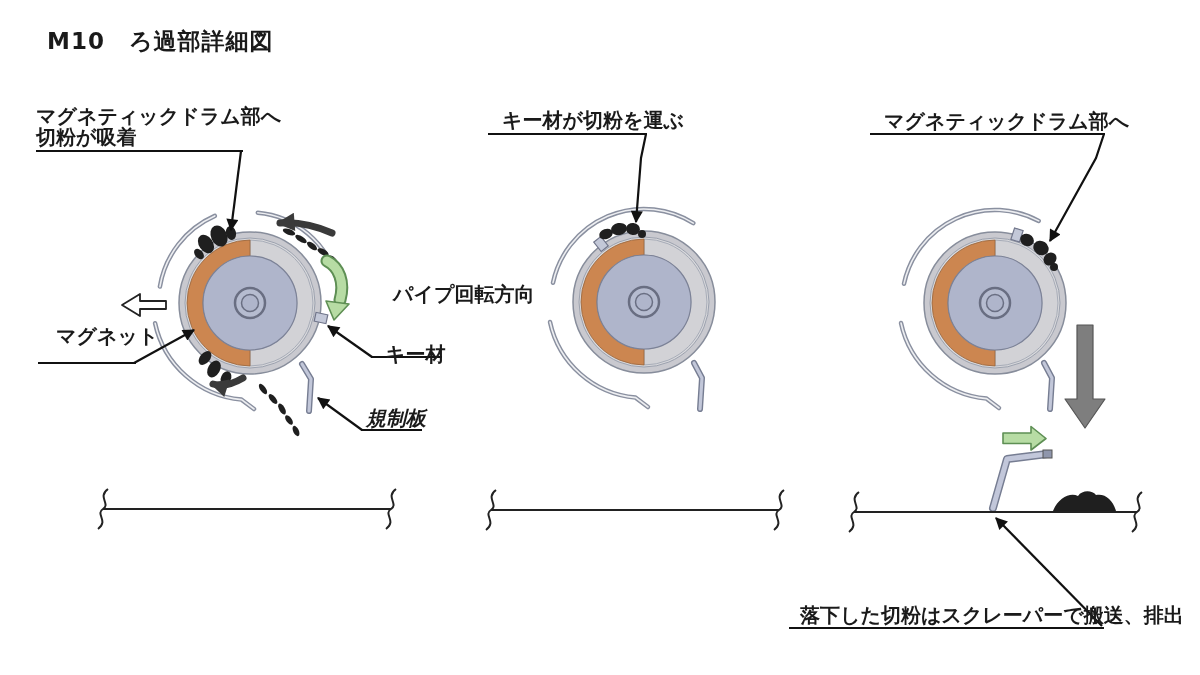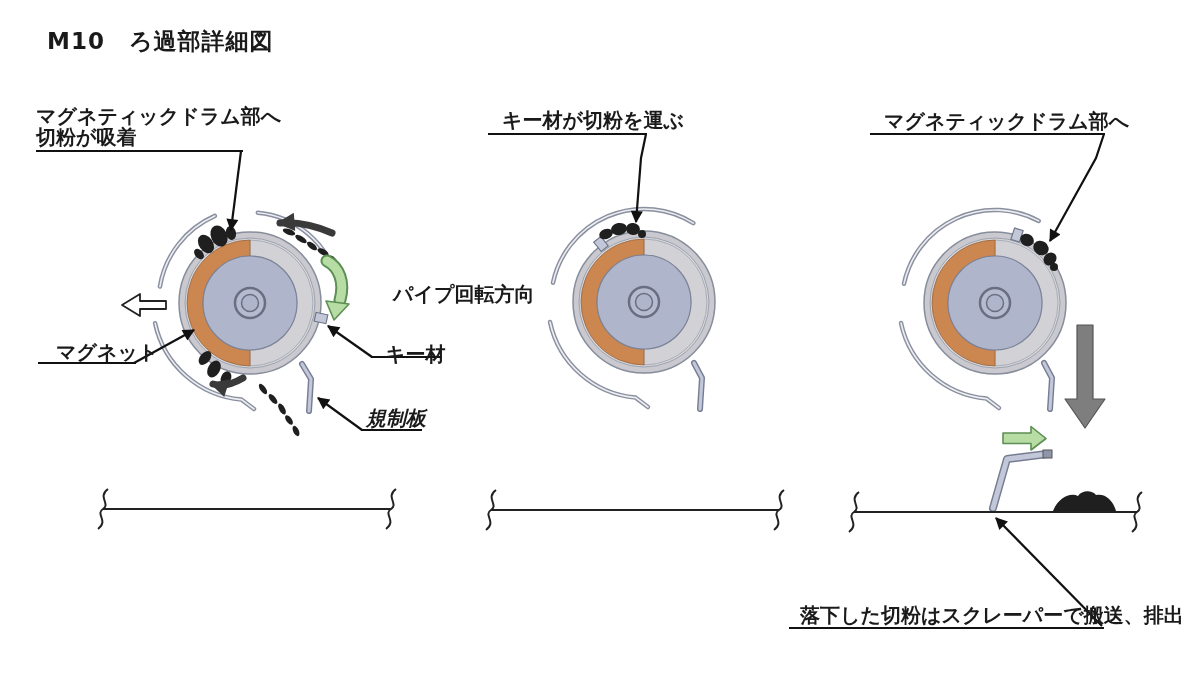--- a/index.html
+++ b/index.html
@@ -178,21 +178,21 @@
     <path class="sq" d="M 859 492 C 848 500 862 507 854 512 C 846 517 860 524 849 532"></path>
     <path class="sq" d="M 1142 492 C 1131 500 1145 507 1137 512 C 1129 517 1143 524 1132 532"></path>
   </g>
 </svg>
 
   <div class="title" style="left:47px;top:26px;">M10　ろ過部詳細図</div>
 
   <div class="lbl" style="left:36px;top:106px;">マグネティックドラム部へ</div>
   <div class="lbl" style="left:36px;top:127px;">切粉が吸着</div>
   <div class="lbl" style="left:352px;top:284px;margin-left:41px;">パイプ回転方向</div>
-  <div class="lbl" style="left:56px;top:342px;">マグネット</div>
+  <div class="lbl" style="left:56px;top:326px;">マグネット</div>
   <div class="lbl" style="left:385px;top:344px;">キー材</div>
   <div class="lbl" style="left:366px;top:408px;font-style:italic;">規制板</div>
 
   <div class="lbl" style="left:502px;top:111px;font-family:Liberation Mono, monospace;">キー材が切粉を運ぶ</div>
 
   <div class="lbl" style="left:884px;top:111px;">マグネティックドラム部へ</div>
   <div class="lbl" style="left:800px;top:605px;">落下した切粉はスクレーパーで搬送、排出</div>
 
 </div>
 

